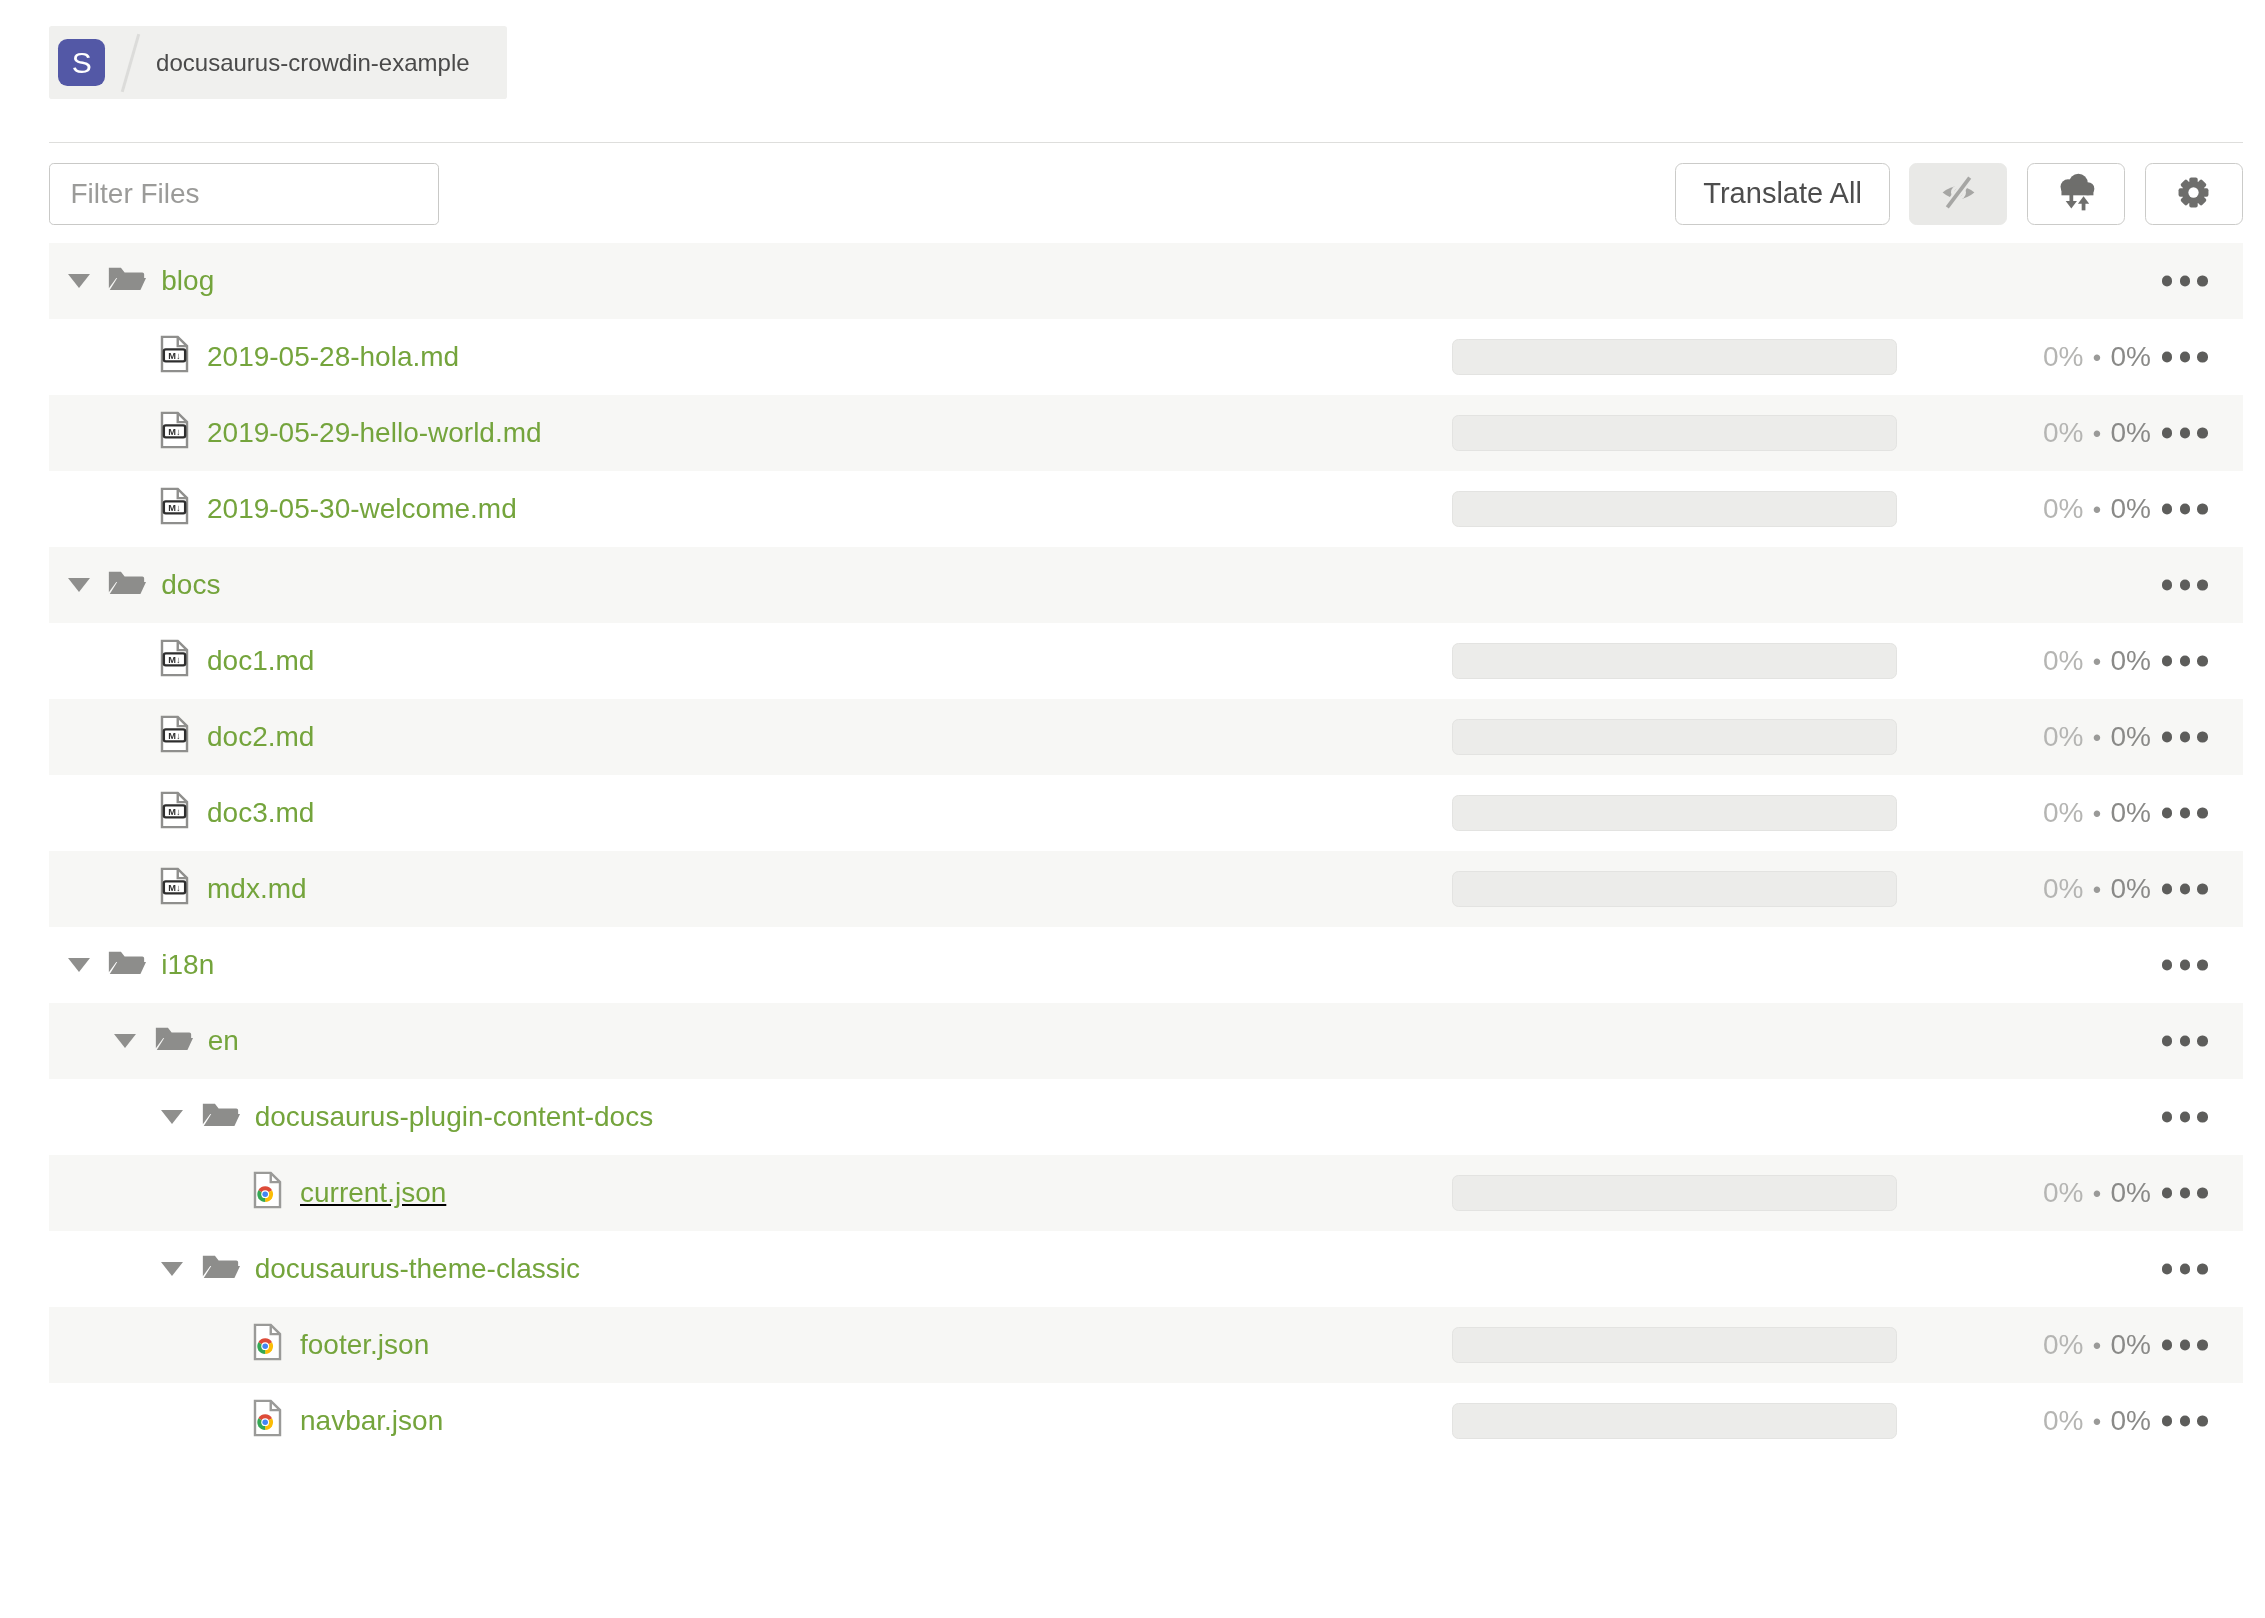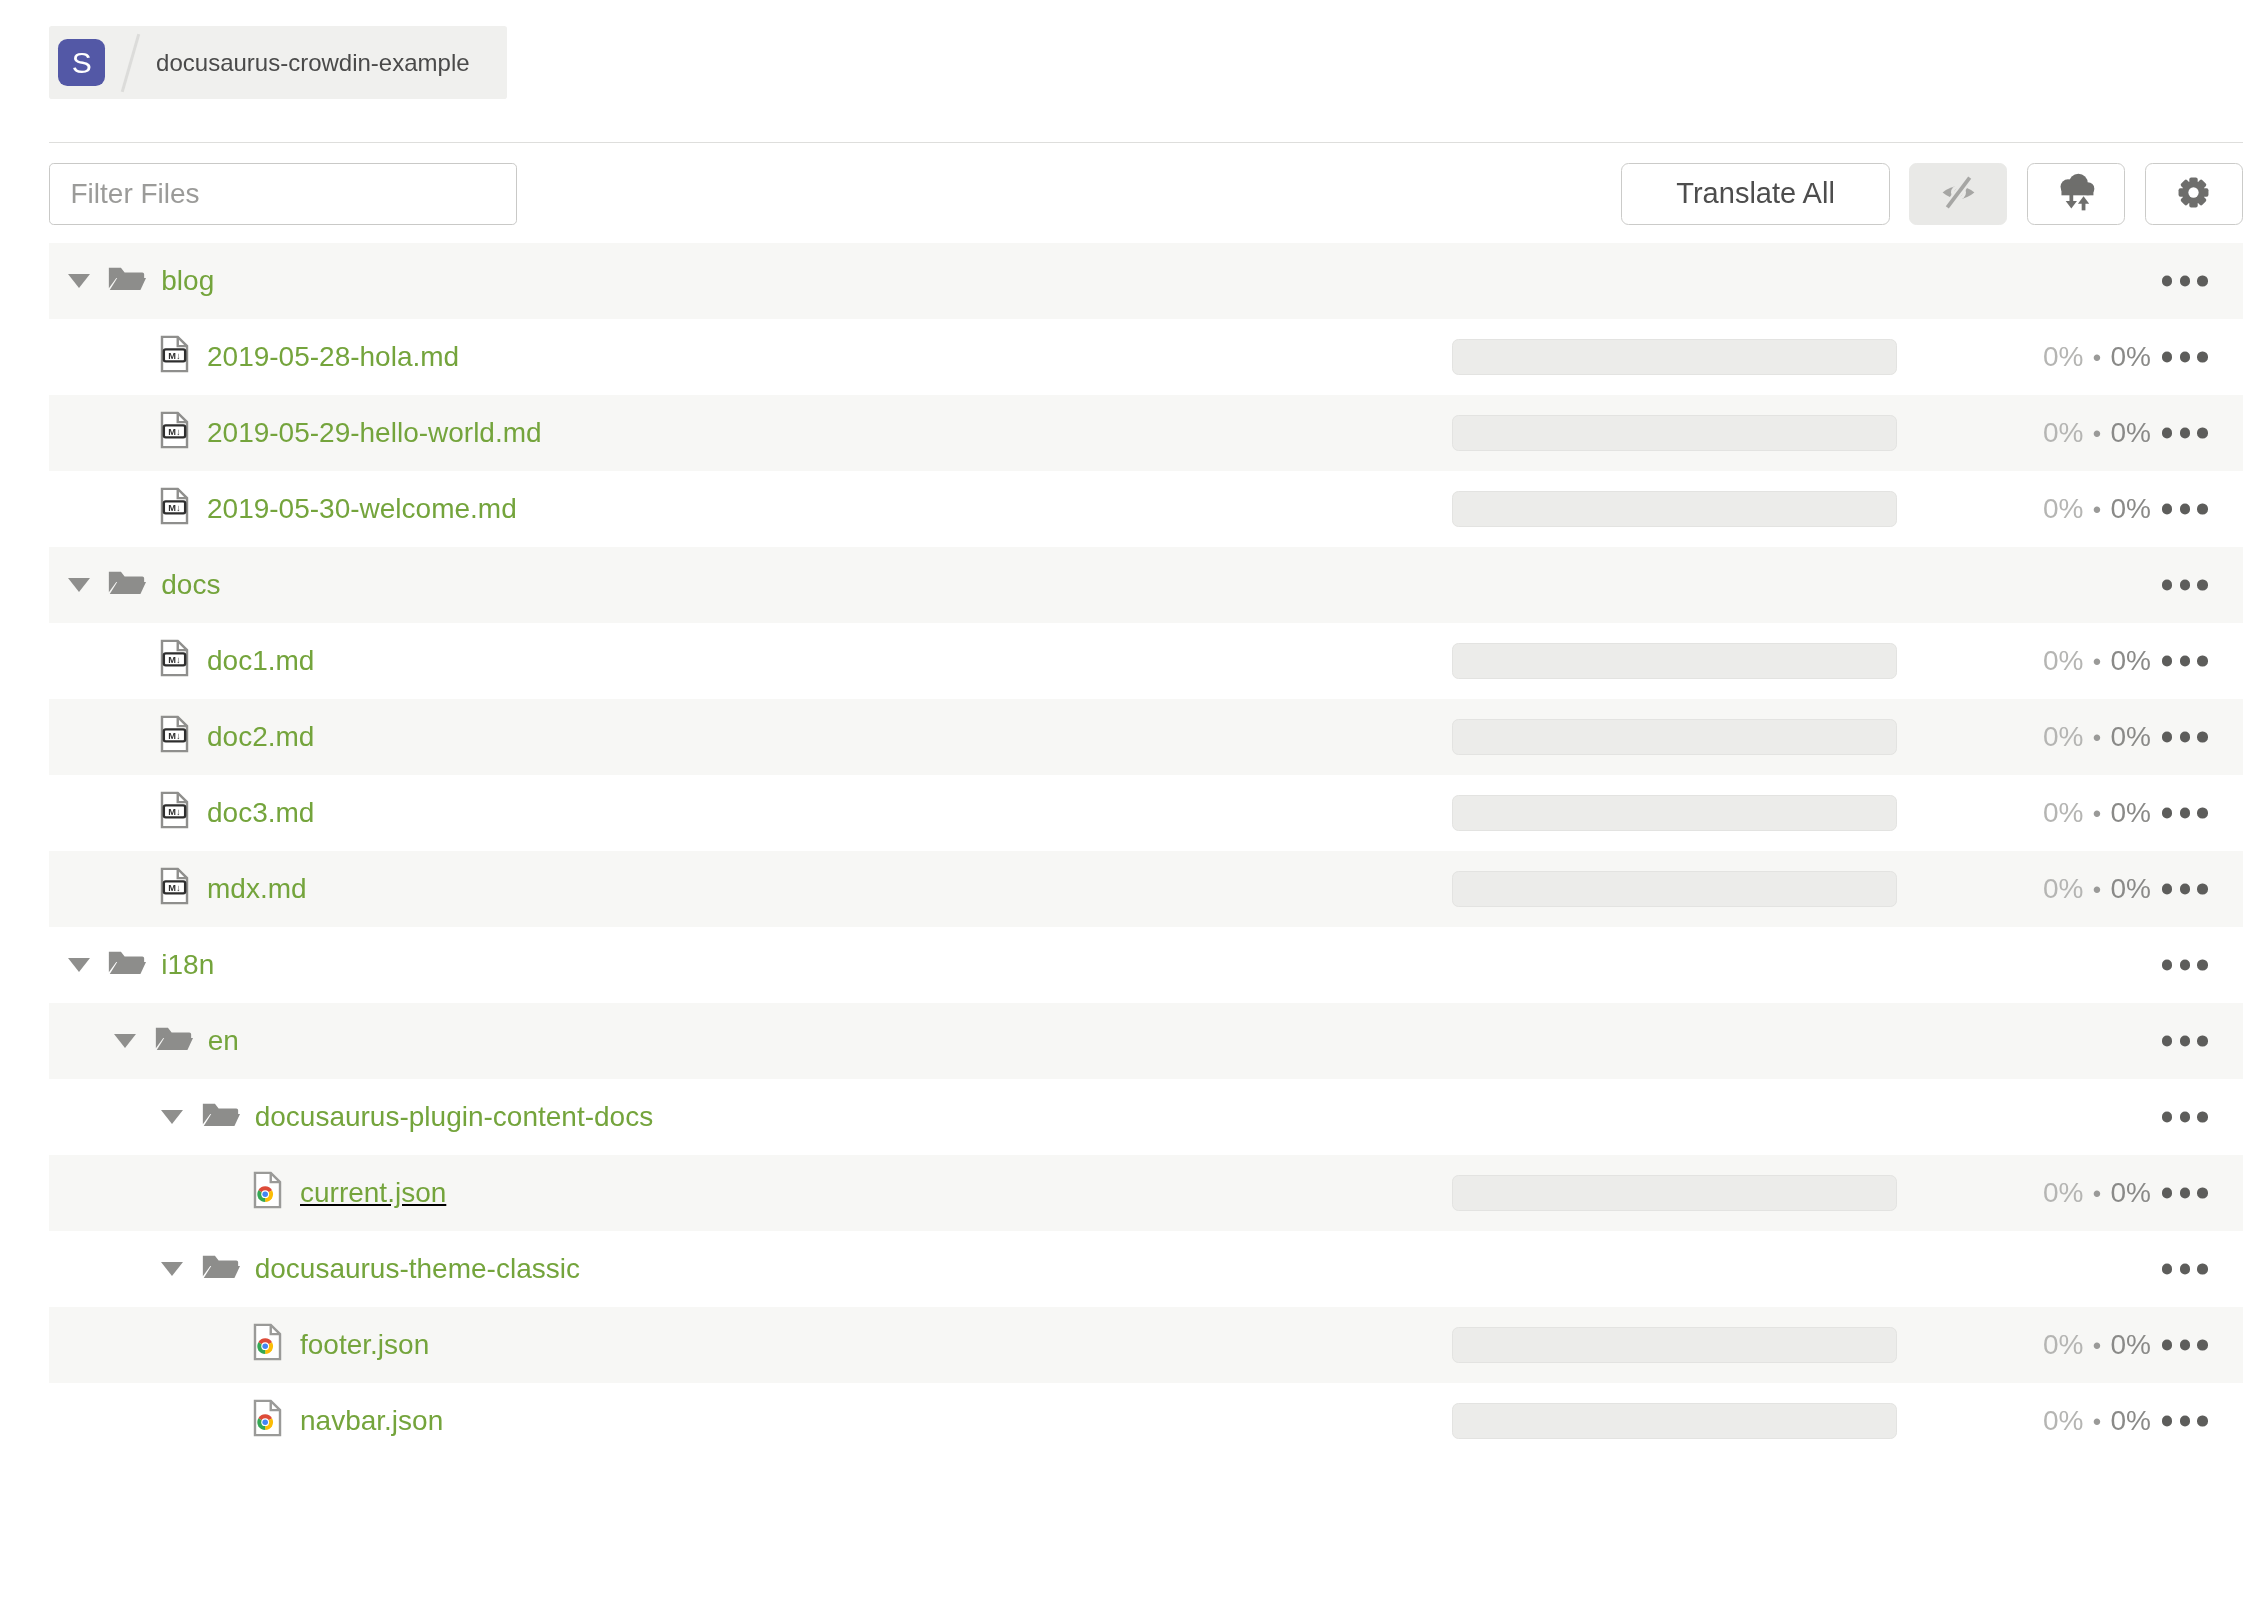--- a/index.html
+++ b/index.html
@@ -16,28 +16,28 @@
     margin:0 24px; }
   .crumb-text { font-size:24px; color:#4a4a4a; }
 
   
   h1.title { margin-top:41px; font-size:71px; line-height:89px; font-weight:700; color:#3a3a3a; }
 
   .divider { margin-top:43px; border-top:1.9px solid #dededc; }
 
   
   .toolbar { margin-top:19.6px; display:flex; align-items:center; }
-  .filter-input { width:468px; height:62px; border:1.9px solid #c9c9c7; border-radius:4.7px;
+  .filter-input { width:390px; height:62px; border:1.9px solid #c9c9c7; border-radius:4.7px;
     padding:0 20.5px; font-size:28px; color:#555; font-family:"Liberation Sans",sans-serif; outline:none; }
   .filter-input::placeholder { color:#9b9b99; }
   .tb-spacer { flex:1; }
   .btn { height:62px; background:#fff; border:1.9px solid #cbcbc9; border-radius:7.5px;
     font-family:"Liberation Sans",sans-serif; cursor:pointer;
     display:flex; align-items:center; justify-content:center; }
-  .btn-translate { padding:0 54px; font-size:29px; color:#4d4d4d; }
+  .btn-translate { padding:0 27px; font-size:29px; color:#4d4d4d; }
   .icon-btn { width:98px; margin-left:19.6px; }
   .icon-btn.active { background:#e9e9e7; border-color:#e9e9e7; }
 
   
   .tree { margin-top:18.6px; }
   .row { position:relative; height:76px; display:flex; align-items:center; font-size:28px; }
   .row.alt { background:#f7f7f5; }
   .tri { width:0; height:0; border-left:11.2px solid transparent; border-right:11.2px solid transparent;
     border-top:14px solid #8f8f8d; margin-right:17.7px; cursor:pointer; flex:none; }
   .ficon { flex:none; }

